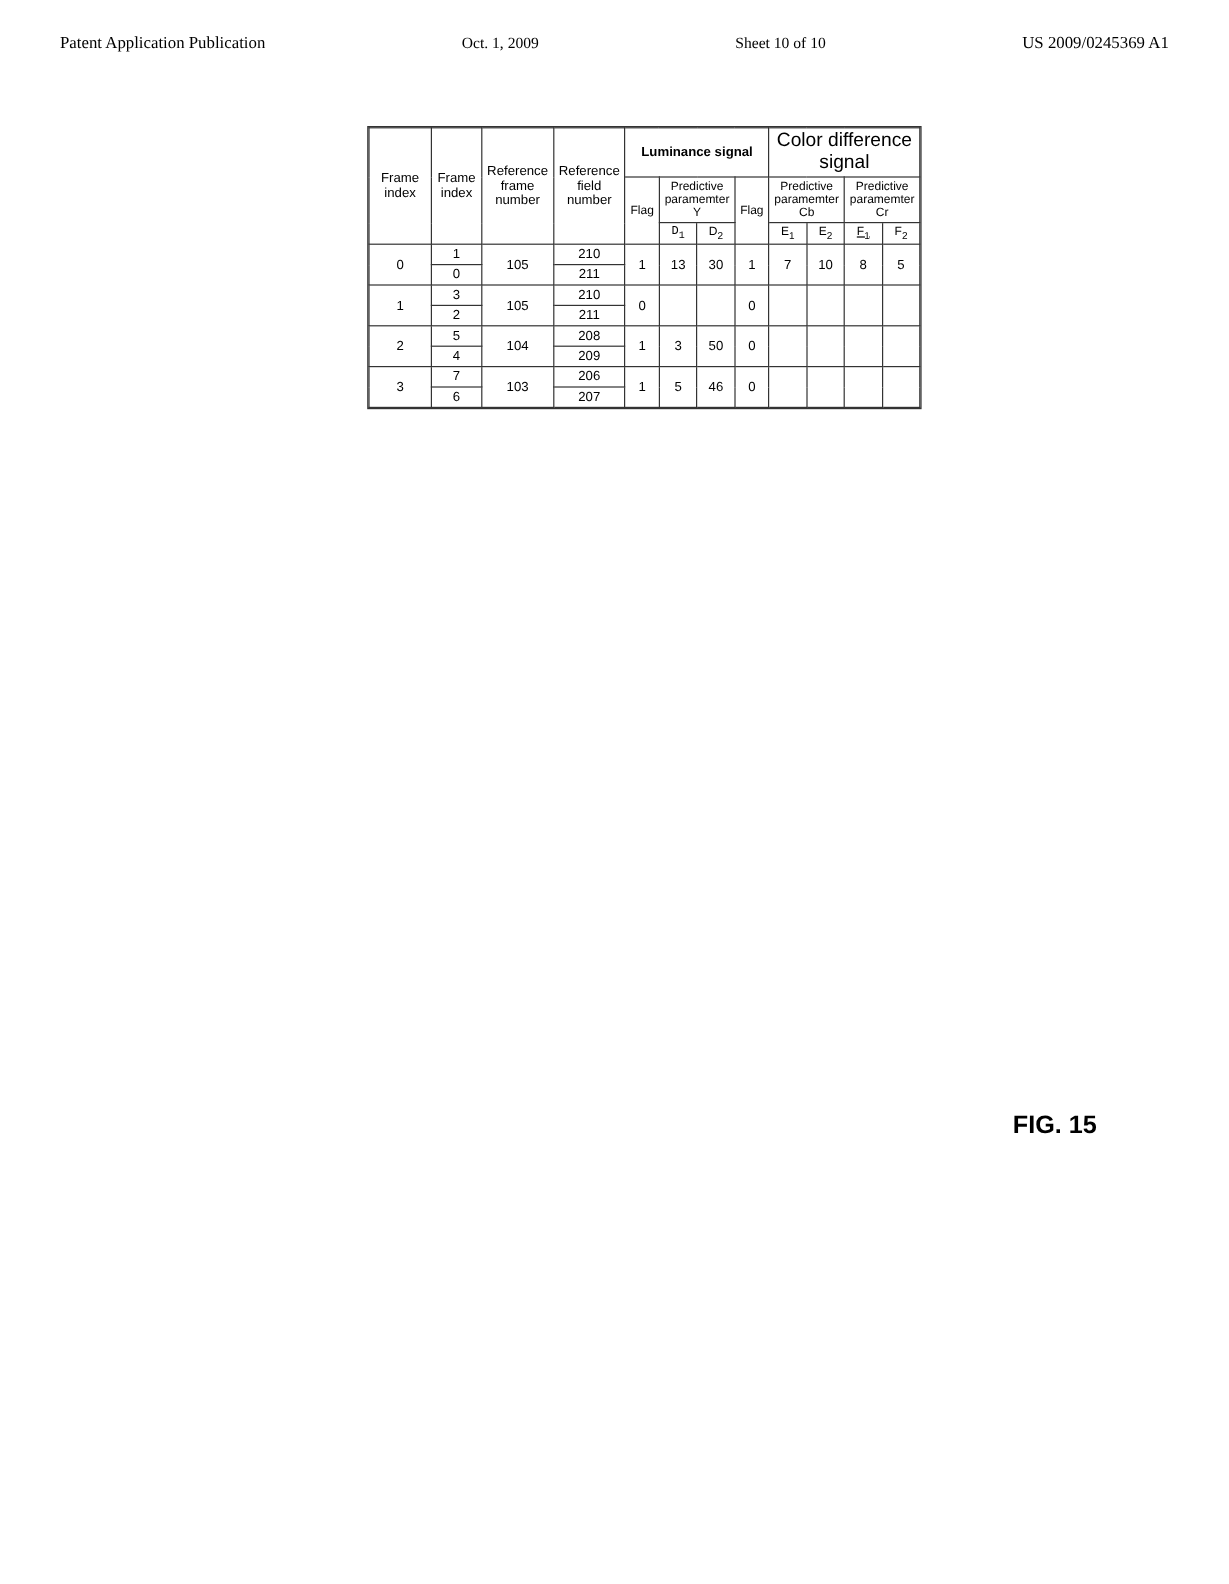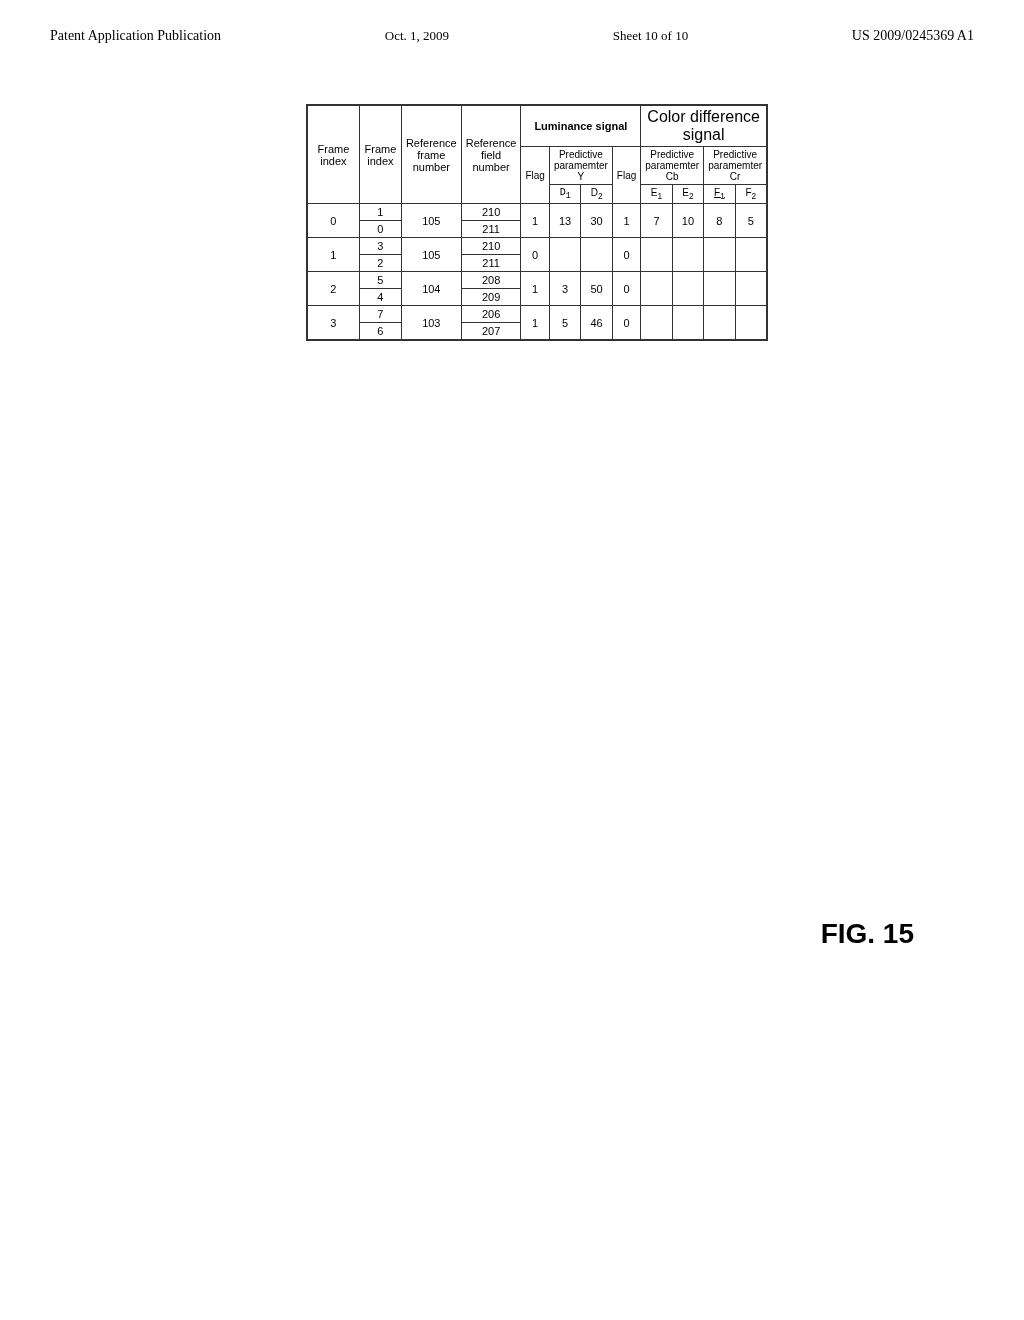--- a/index.html
+++ b/index.html
@@ -198,15 +198,15 @@
       </tr>
       <tr>
         <td>6</td>
         <td>207</td>
       </tr>
     </tbody>
       </table>
   </div>
 </div>
 
-<div class="fig-label" style="position:absolute; right:110px; bottom:370px; font-size:28px; font-weight:bold; font-family: Arial, sans-serif;">
+<div class="fig-label" style="position:absolute; right:110px; bottom:370px; font-size:21px; font-weight:bold; font-family: Arial, sans-serif;">
   <span>FIG. 15</span>
 </div>
 
 </body></html>

